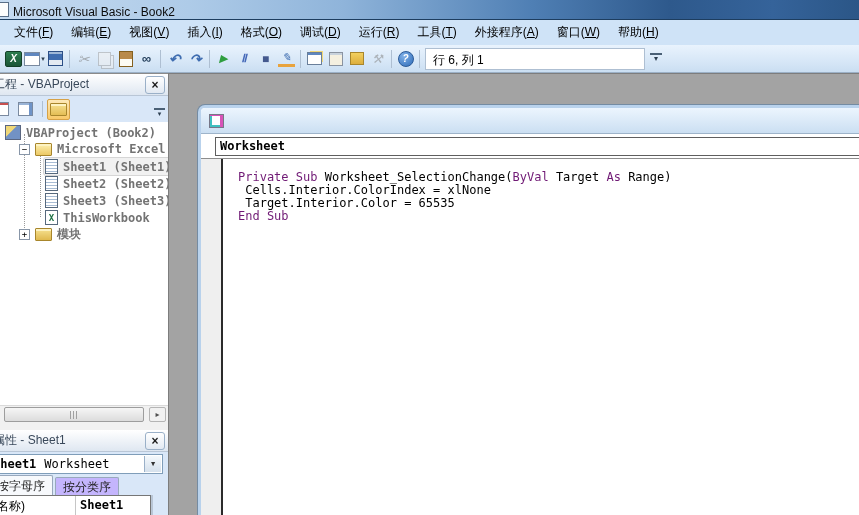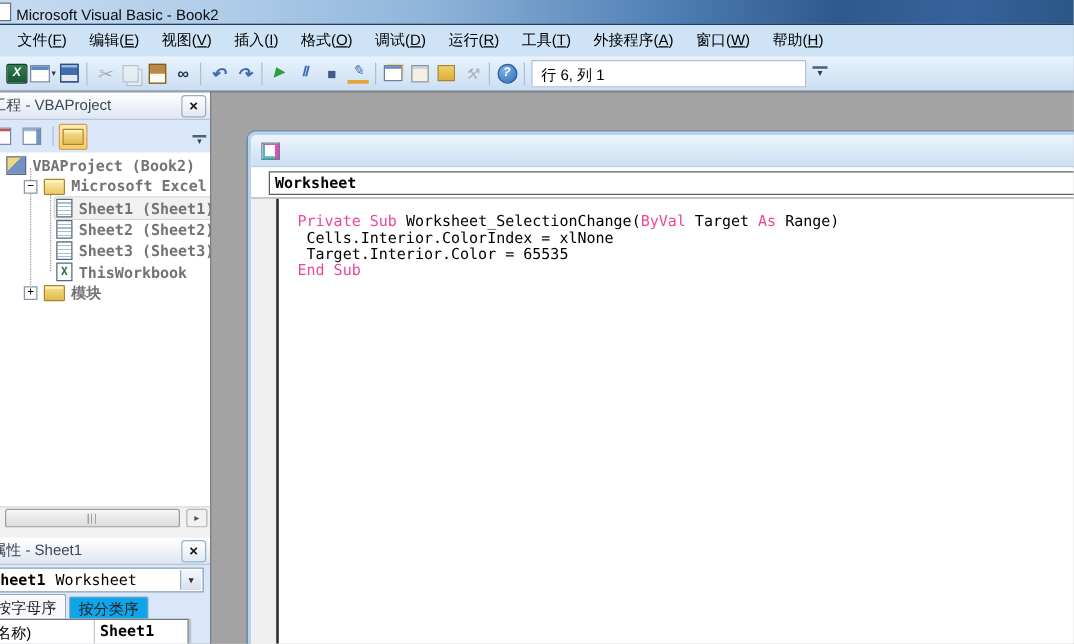--- a/index.html
+++ b/index.html
@@ -100,21 +100,21 @@
   .pcombo{position:absolute;left:2px;top:380px;width:174px;height:20px;background:#fff;border:1px solid #7f9db9;
     display:flex;align-items:center;font-family:"DejaVu Sans Mono","Liberation Mono",monospace;font-size:12px;
     padding-left:3px;box-sizing:border-box}
   .pcombo .obj{font-weight:bold}
   .pcombo .typ{margin-left:8px}
   .combo-btn{position:absolute;right:1px;top:1px;bottom:1px;width:16px;
     background:linear-gradient(#f4f8fc,#d5e0ec);border-left:1px solid #9ab0c8;
     display:flex;align-items:center;justify-content:center;font-size:7px;color:#333}
   .ptabs{position:absolute;left:2px;top:403px;width:179px;height:18px;display:flex;align-items:flex-end;font-size:12px}
   .ptab{height:16px;padding:1px 7px 0;display:flex;align-items:center;border:1px solid #98a8bc;border-bottom:none;
-    border-radius:2px 2px 0 0;background:#0ea5e9;margin-right:2px;color:#222}
+    border-radius:2px 2px 0 0;background:#c4b5fd;margin-right:2px;color:#222}
   .ptab.active{background:#f7f9fc;height:18px}
   .pgrid{position:absolute;left:2px;top:421px;width:162px;height:40px;background:#fff;border:1px solid #767676;
     box-shadow:2px 0 0 #b9c6d6;font-size:12px;box-sizing:border-box}
   .grow{height:19px;display:flex;border-bottom:1px solid #c6c6c6}
   .gname{width:86px;border-right:1px solid #c6c6c6;padding:2px 2px 0 3px;box-sizing:border-box;white-space:nowrap}
   .gval{flex:1;padding:2px 2px 0 4px;font-family:"DejaVu Sans Mono","Liberation Mono",monospace;font-weight:bold;white-space:nowrap}
   
   .mdi{position:absolute;left:168px;right:0;top:73px;bottom:0;background:#a3a3a3;
     border-top:1px solid #7d7d7d;border-left:1px solid #7d7d7d;overflow:hidden}
   .codewin{position:absolute;left:29px;top:31px;width:700px;height:600px;background:#fff;
@@ -124,21 +124,21 @@
   .cw-icon{width:13px;height:12px;background:#fff;border:1px solid #778;margin-right:7px;
     box-shadow:inset -5px 3px 0 -2px #d853b8,inset 4px -4px 0 -2px #3fc0c0}
   .cw-comborow{height:25px;background:#fff;border-bottom:1px solid #8d8d8d;display:flex;align-items:center;
     padding-left:14px;box-sizing:border-box}
   .cw-combo{flex:1;height:19px;border:1px solid #5f5f5f;display:flex;align-items:center;padding-left:4px;
     font-family:"DejaVu Sans Mono","Liberation Mono",monospace;font-weight:bold;font-size:12px;box-sizing:border-box}
   .cw-body{position:absolute;left:0;top:51px;right:0;bottom:0;background:#fff;display:flex}
   .cw-margin{width:20px;background:#efefef;border-right:2px solid #2a2a2a;flex:none}
   .cw-code{flex:1;padding:12px 0 0 15px;font-family:"DejaVu Sans Mono","Liberation Mono",monospace;
     font-size:12px;line-height:13px;white-space:pre;color:#000}
-  .kw{color:#ec4899}
+  .kw{color:#701a75}
 </style>
 </head>
 <body>
 
 <div class="titlebar">
   <span class="app-icon"></span>
   <span class="win-title">Microsoft Visual Basic - Book2</span>
 </div>
 
 <div class="menubar" id="menubar">

